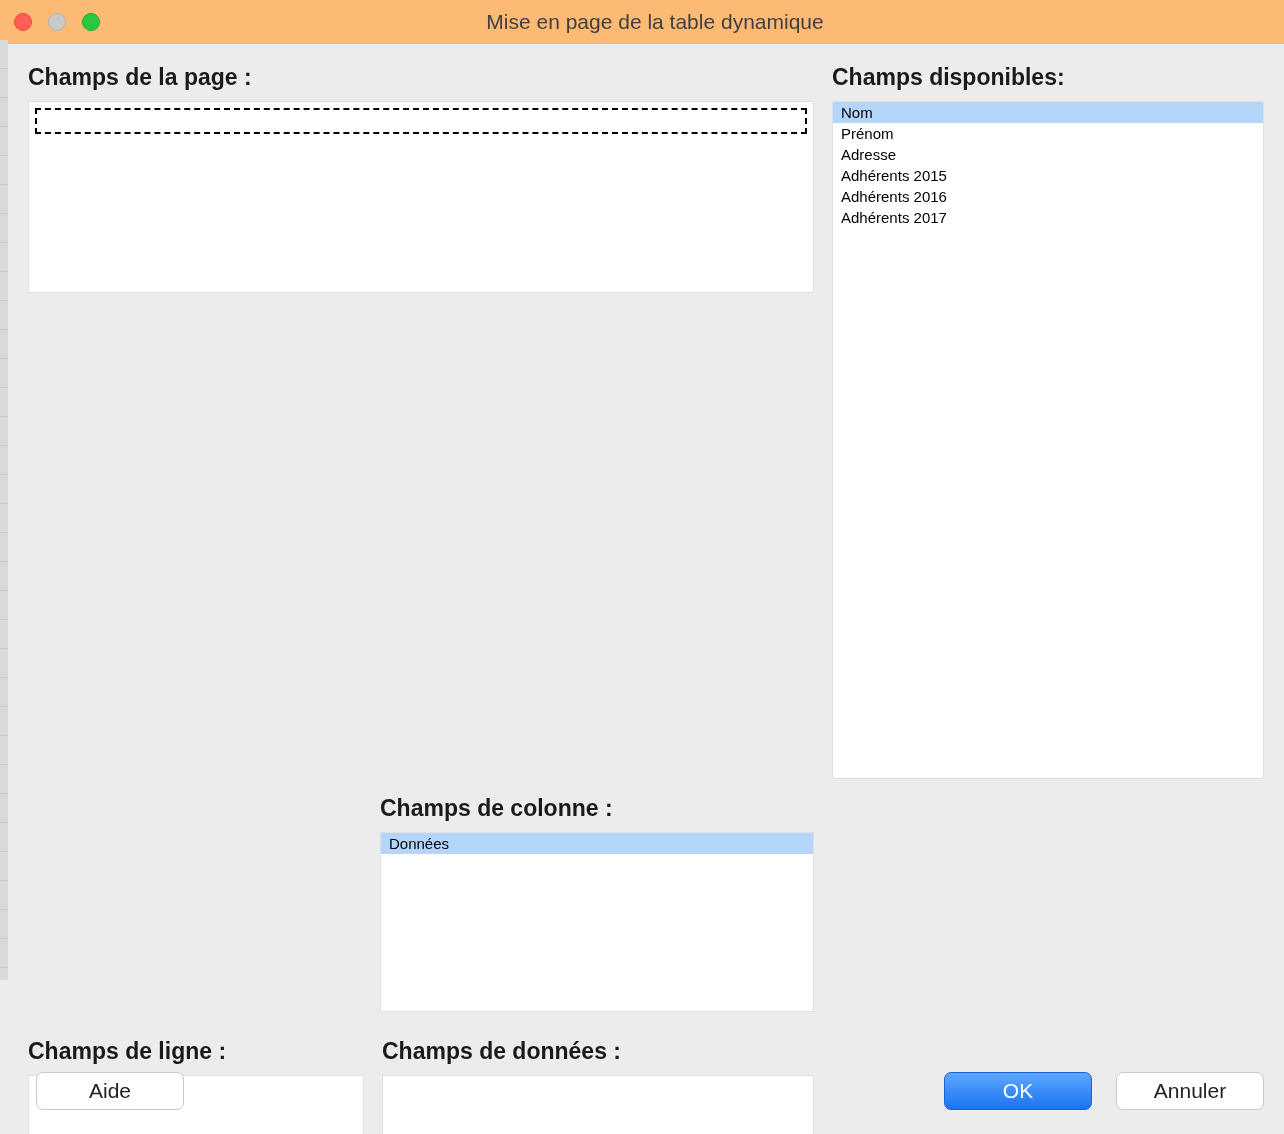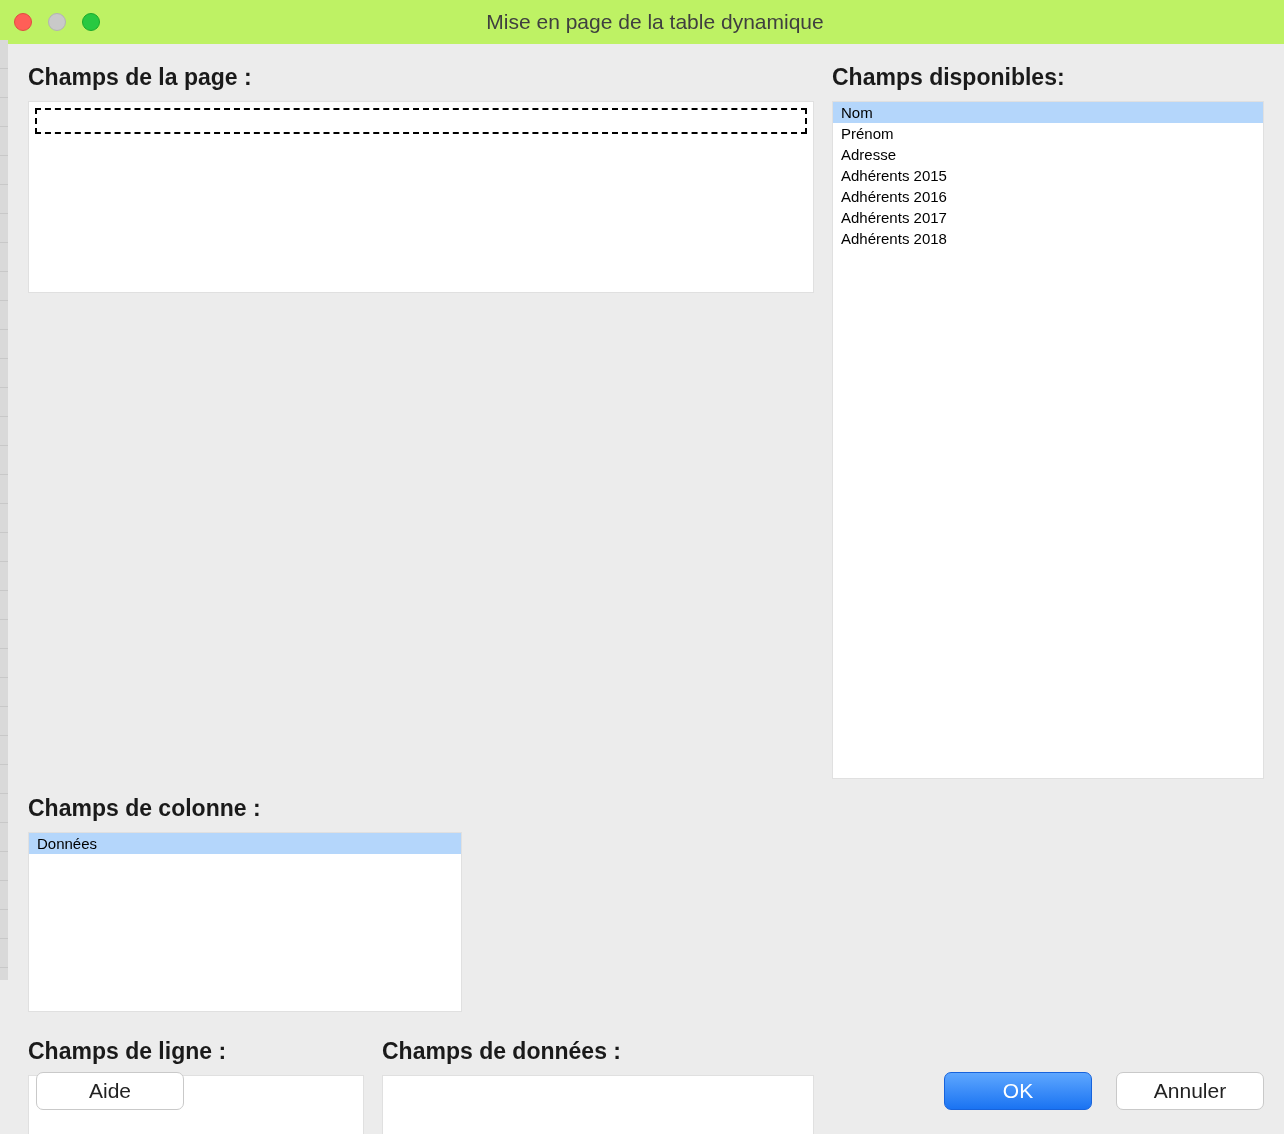--- a/index.html
+++ b/index.html
@@ -22,21 +22,21 @@
       #d9d9d9 0, #d9d9d9 28px,
       #c8c8c8 28px, #c8c8c8 29px
     );
   }
 
   .titlebar {
     height: 44px;
     display: flex;
     align-items: center;
     padding: 0 14px;
-    background: #bef264;
+    background: #fdba74;
   }
   .traffic {
     display: flex;
     gap: 16px;
     align-items: center;
   }
   .traffic .dot {
     width: 18px; height: 18px;
     border-radius: 50%;
   }
@@ -105,20 +105,21 @@
   }
   .avail-box {
     height: 678px;
   }
 
   .row2 {
     margin-top: 16px;
     width: 786px;
   }
   .col-fields-col {
+    margin-left: 352px;
     width: 434px;
   }
   .col-box {
     height: 180px;
   }
 
   .row3 {
     margin-top: 26px;
     display: flex;
     gap: 18px;
@@ -188,21 +189,20 @@
     </div>
     <div class="avail-col">
       <div class="label">Champs disponibles:</div>
       <div class="listbox avail-box" id="avail-box">
           <div class="item selected">Nom</div>
           <div class="item">Prénom</div>
           <div class="item">Adresse</div>
           <div class="item">Adhérents 2015</div>
           <div class="item">Adhérents 2016</div>
           <div class="item">Adhérents 2017</div>
-          <div class="item">Adhérents 2018</div>
         </div>
     </div>
   </div>
 
   <div class="row2">
     <div class="col-fields-col">
       <div class="label">Champs de colonne :</div>
       <div class="listbox col-box" id="col-box">
           <div class="item selected">Données</div>
         </div>

